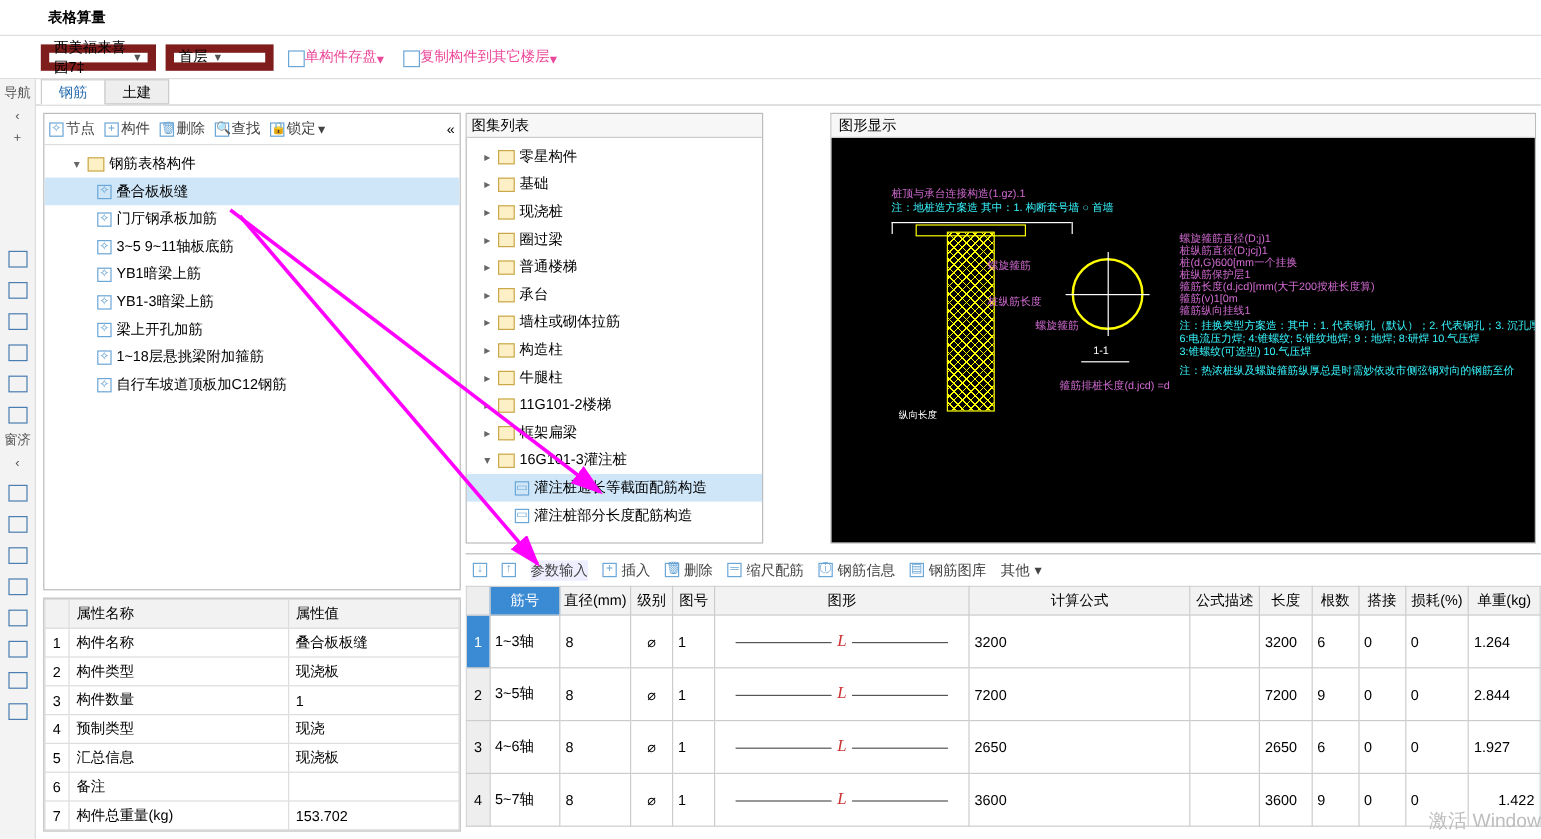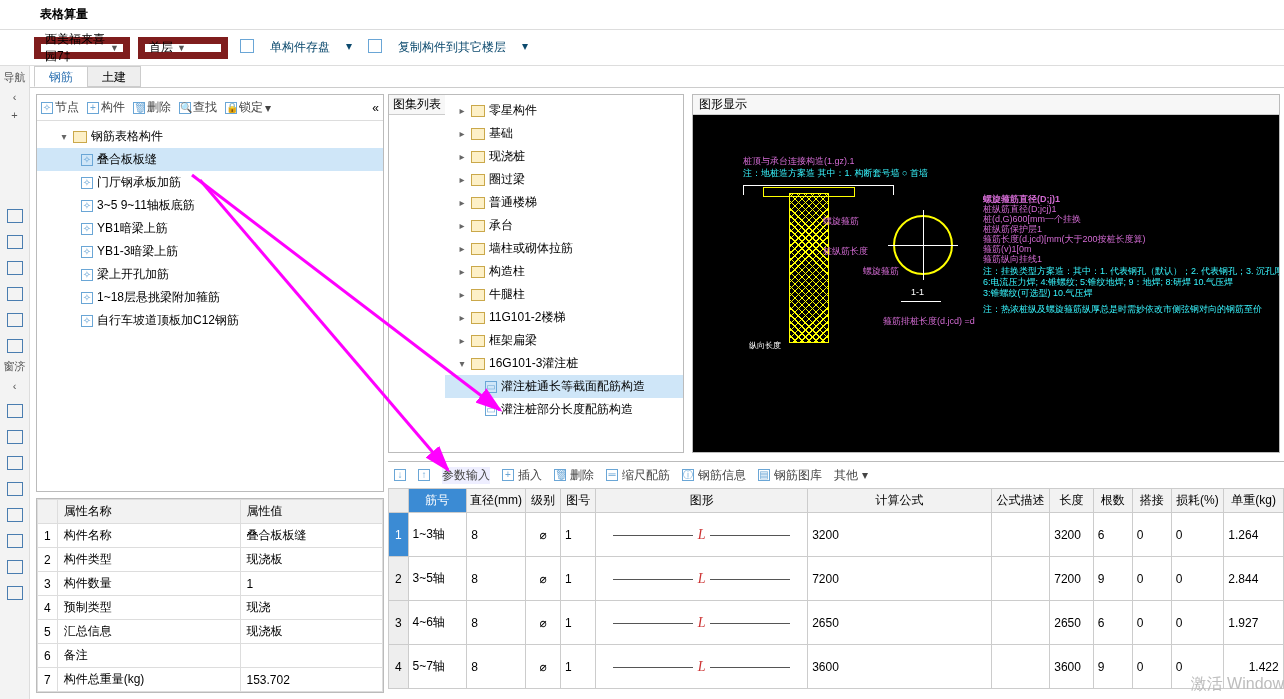--- a/index.html
+++ b/index.html
@@ -2,21 +2,21 @@
 <html><head>
 <meta charset="utf-8">
 <style>
 *{box-sizing:border-box;margin:0;padding:0;font-family:"Microsoft YaHei","SimSun",sans-serif;font-size:12px}
 body{background:#f5f5f5;overflow:hidden}
 .app{width:1284px;height:699px;background:#fff;position:relative}
 .topbar{height:30px;border-bottom:1px solid #ddd;padding:5px 40px;font-size:14px;font-weight:bold}
 .toolbar{height:36px;border-bottom:1px solid #ddd;display:flex;align-items:center;padding:0 34px;gap:8px}
 .combo{border:7px solid #7f1d1d;height:22px;padding:1px 4px;display:flex;align-items:center;background:#fff;font-size:12px;position:relative}
 .combo .caret{margin-left:4px;font-size:9px;color:#555}
-.tb-btn{display:flex;align-items:flex-start;gap:16px;padding:2px 4px;color:#0c4a6e;cursor:pointer}
+.tb-btn{display:flex;align-items:flex-end;gap:0;padding:2px 4px;color:#ec4899;cursor:pointer}
 .tb-ico{width:14px;height:14px;border:1px solid #6aa6d6;display:inline-block}
 .side-nav{position:absolute;left:0;top:66px;width:30px;height:633px;background:#f3f3f3;border-right:1px solid #ddd;display:flex;flex-direction:column;align-items:center;gap:6px;padding-top:4px}
 .side-nav span{font-size:11px;color:#555}
 .side-nav .sv-ico{width:16px;height:14px;border:1px solid #4a7db0;margin-top:6px}
 .main{position:absolute;left:30px;top:66px;right:0;bottom:0;display:flex;flex-direction:column}
 .tabs{height:22px;display:flex;border-bottom:1px solid #ccc;padding-left:4px}
 .tab{padding:2px 14px;border:1px solid #ccc;border-bottom:1px solid #fff;background:#fff;margin-right:-1px;position:relative;top:0;cursor:pointer}
 .tab.inactive{background:#eee;border-bottom:1px solid #ccc}
 .content{flex:1;display:flex;gap:6px;padding:6px;overflow:hidden}
 .col-left{width:348px;display:flex;flex-direction:column;gap:6px}
@@ -50,21 +50,21 @@
 .grid table{border-collapse:collapse;width:100%}
 .grid th,.grid td{border:1px solid #ccc;padding:0;height:44px;text-align:center;font-size:12px}
 .grid th{height:24px;background:#f2f2f2;font-weight:normal}
 .grid th.active{background:#3b8bd4;color:#fff}
 .grid .rn{background:#eee;width:20px}
 .grid .rn.sel{background:#3b8bd4;color:#fff}
 .grid .L{color:#c33;font-family:serif;font-style:italic;font-size:14px;position:relative}
 .grid .L::before,.grid .L::after{content:"";position:absolute;top:50%;width:80px;height:1px;background:#555}
 .grid .L::before{right:54%}
 .grid .L::after{left:54%}
-.mid-cats{position:absolute;left:388px;top:94px;width:296px;bottom:246px;border:1px solid #bbb;background:#fff;display:flex;flex-direction:row}
+.mid-cats{position:absolute;left:388px;top:94px;width:248px;bottom:246px;border:1px solid #bbb;background:#fff;display:flex;flex-direction:column}
 .arrow-svg{position:absolute;pointer-events:none;z-index:50}
 .watermark{position:absolute;right:0;bottom:4px;color:#bdbdbd;font-size:16px}
 </style>
 </head>
 <body>
 
 <div class="app">
  <div class="topbar"><span>表格算量</span></div>
 
  <div class="toolbar">
@@ -333,21 +333,21 @@
      <div class="txt m" style="left:130px;top:130px;color:#d36bd3">桩纵筋长度</div>
      <div class="txt m" style="left:170px;top:150px">螺旋箍筋</div>
      <div class="circ" style="left:200px;top:100px;width:60px;height:60px"></div>
      <div class="wline" style="left:195px;top:130px;width:70px"></div>
      <div class="wline" style="left:230px;top:95px;width:1px;height:70px"></div>
      <div class="txt" style="left:218px;top:172px;color:#fff">1-1</div>
      <div class="wline" style="left:208px;top:186px;width:40px"></div>
      <div class="txt m" style="left:190px;top:200px">箍筋排桩长度(d.jcd) =d</div>
      <div class="txt" style="left:56px;top:225px;color:#fff;font-size:8px">纵向长度</div>
      <div id="rp-lines">
-          <div class="txt m" style="left: 290px; top: 78px; font-weight: bold;">螺旋箍筋直径(D;j)1</div>
+          <div class="txt m" style="left: 290px; top: 78px;">螺旋箍筋直径(D;j)1</div>
           <div class="txt m" style="left: 290px; top: 88px;">桩纵筋直径(D;jcj)1</div>
           <div class="txt m" style="left: 290px; top: 98px;">桩(d,G)600[mm一个挂换</div>
           <div class="txt m" style="left: 290px; top: 108px;">桩纵筋保护层1</div>
           <div class="txt m" style="left: 290px; top: 118px;">箍筋长度(d.jcd)[mm(大于200按桩长度算)</div>
           <div class="txt m" style="left: 290px; top: 128px;">箍筋(v)1[0m</div>
           <div class="txt m" style="left: 290px; top: 138px;">箍筋纵向挂线1</div>
         </div>
      <div class="txt" style="left:290px;top:150px">注：挂换类型方案造：其中：1. 代表钢孔（默认）；2. 代表钢孔；3. 沉孔厚焊</div>
      <div class="txt" style="left:290px;top:161px">    6:电流压力焊; 4:锥螺纹; 5:锥纹地焊; 9：地焊; 8:研焊 10.气压焊</div>
      <div class="txt" style="left:290px;top:172px">    3:锥螺纹(可选型) 10.气压焊</div>

